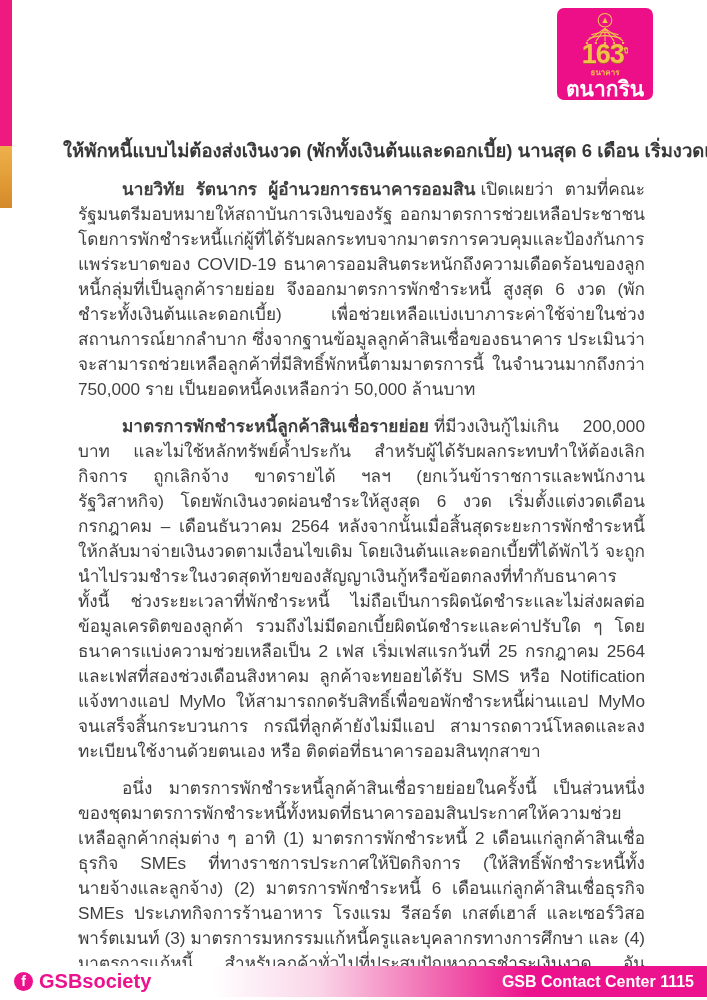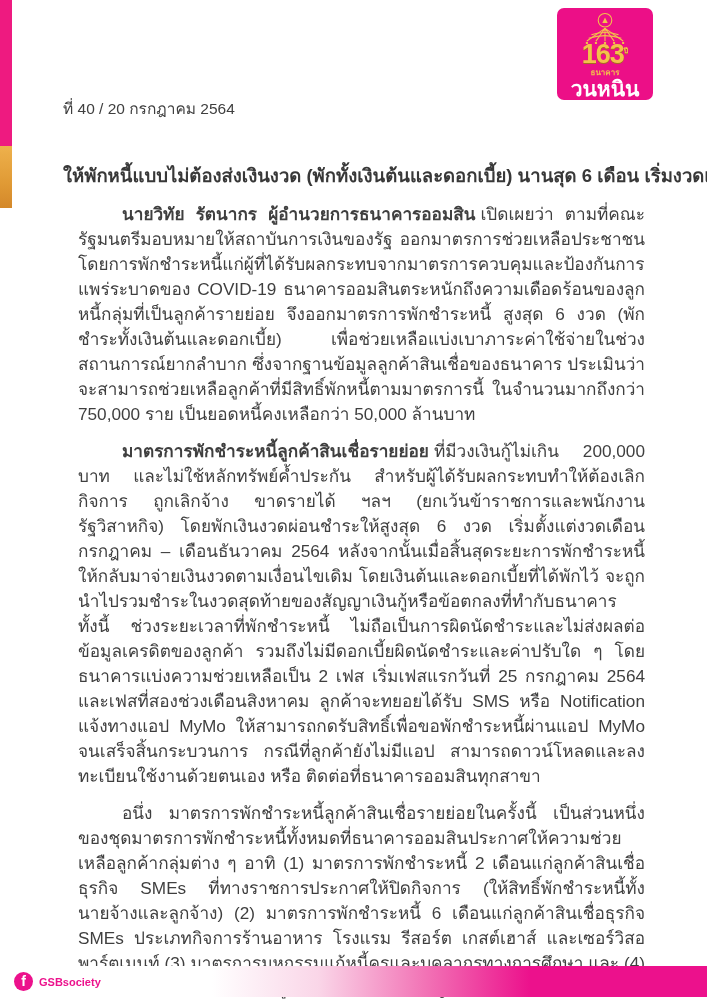--- a/index.html
+++ b/index.html
@@ -46,21 +46,21 @@
     background:linear-gradient(90deg,#ffffff 0%,#ffffff 30%,#fad6e8 45%,#f274b6 60%,#ec118c 75%,#ec118c 100%);
     display:flex;align-items:center;justify-content:space-between;
     padding:0 13px 0 14px;box-sizing:border-box;
   }
   .social-group{display:flex;align-items:center;gap:6px;}
   .fb-circle{
     width:19px;height:19px;border-radius:50%;background:#ec118c;color:#ffffff;
     display:flex;align-items:center;justify-content:center;
     font-weight:bold;font-size:14px;line-height:1;padding-bottom:1px;box-sizing:border-box;
   }
-  .social-label{color:#ec118c;font-weight:bold;font-size:11px;}
+  .social-label{color:#ec118c;font-weight:bold;font-size:20px;}
   .contact-label{color:#ffffff;font-weight:bold;font-size:16px;}
 </style>
 </head>
 <body>
 
 <div class="page">
 
   <div class="accent-pink"></div>
   <div class="accent-gold"></div>
 
@@ -77,39 +77,39 @@
           <circle cx="12" cy="34" r="1.3"></circle>
             <circle cx="22" cy="34" r="1.3"></circle>
           <circle cx="32" cy="34" r="1.3"></circle>
             <circle cx="42" cy="34" r="1.3"></circle>
           <circle cx="52" cy="34" r="1.3"></circle>
         </g>
       </svg>
     </span>
     <span class="logo-years"><span>163</span><sup>ปี</sup></span>
     <span class="logo-bank-small">ธนาคาร</span>
-    <span class="logo-bank-name">วนหนิน</span>
+    <span class="logo-bank-name">ตนากริน</span>
     <span class="logo-tagline">ธนาคารเพื่อสังคม</span>
   </div>
 
   <div class="content">
-    <div class="doc-date">ที่ 40 / 20 กรกฎาคม 2564</div>
 
     <div class="title">
       <div>ให้พักหนี้แบบไม่ต้องส่งเงินงวด (พักทั้งเงินต้นและดอกเบี้ย) นานสุด 6 เดือน เริ่มงวดแรก ก.ค. นี้</div>
     </div>
 
     <div class="body-text">
       <p><span class="lead">นายวิทัย รัตนากร ผู้อำนวยการธนาคารออมสิน</span><span>เปิดเผยว่า ตามที่คณะรัฐมนตรีมอบหมายให้สถาบันการเงินของรัฐ ออกมาตรการช่วยเหลือประชาชนโดยการพักชำระหนี้แก่ผู้ที่ได้รับผลกระทบจากมาตรการควบคุมและป้องกันการแพร่ระบาดของ COVID-19 ธนาคารออมสินตระหนักถึงความเดือดร้อนของลูกหนี้กลุ่มที่เป็นลูกค้ารายย่อย จึงออกมาตรการพักชำระหนี้ สูงสุด 6 งวด (พักชำระทั้งเงินต้นและดอกเบี้ย) เพื่อช่วยเหลือแบ่งเบาภาระค่าใช้จ่ายในช่วงสถานการณ์ยากลำบาก ซึ่งจากฐานข้อมูลลูกค้าสินเชื่อของธนาคาร ประเมินว่าจะสามารถช่วยเหลือลูกค้าที่มีสิทธิ์พักหนี้ตามมาตรการนี้ ในจำนวนมากถึงกว่า 750,000 ราย เป็นยอดหนี้คงเหลือกว่า 50,000 ล้านบาท</span></p>
       <p><span class="lead">มาตรการพักชำระหนี้ลูกค้าสินเชื่อรายย่อย</span><span>ที่มีวงเงินกู้ไม่เกิน 200,000 บาท และไม่ใช้หลักทรัพย์ค้ำประกัน สำหรับผู้ได้รับผลกระทบทำให้ต้องเลิกกิจการ ถูกเลิกจ้าง ขาดรายได้ ฯลฯ (ยกเว้นข้าราชการและพนักงานรัฐวิสาหกิจ) โดยพักเงินงวดผ่อนชำระให้สูงสุด 6 งวด เริ่มตั้งแต่งวดเดือนกรกฎาคม – เดือนธันวาคม 2564 หลังจากนั้นเมื่อสิ้นสุดระยะการพักชำระหนี้ ให้กลับมาจ่ายเงินงวดตามเงื่อนไขเดิม โดยเงินต้นและดอกเบี้ยที่ได้พักไว้ จะถูกนำไปรวมชำระในงวดสุดท้ายของสัญญาเงินกู้หรือข้อตกลงที่ทำกับธนาคาร ทั้งนี้ ช่วงระยะเวลาที่พักชำระหนี้ ไม่ถือเป็นการผิดนัดชำระและไม่ส่งผลต่อข้อมูลเครดิตของลูกค้า รวมถึงไม่มีดอกเบี้ยผิดนัดชำระและค่าปรับใด ๆ โดยธนาคารแบ่งความช่วยเหลือเป็น 2 เฟส เริ่มเฟสแรกวันที่ 25 กรกฎาคม 2564 และเฟสที่สองช่วงเดือนสิงหาคม ลูกค้าจะทยอยได้รับ SMS หรือ Notification แจ้งทางแอป MyMo ให้สามารถกดรับสิทธิ์เพื่อขอพักชำระหนี้ผ่านแอป MyMo จนเสร็จสิ้นกระบวนการ กรณีที่ลูกค้ายังไม่มีแอป สามารถดาวน์โหลดและลงทะเบียนใช้งานด้วยตนเอง หรือ ติดต่อที่ธนาคารออมสินทุกสาขา</span></p>
       <p><span>อนึ่ง มาตรการพักชำระหนี้ลูกค้าสินเชื่อรายย่อยในครั้งนี้ เป็นส่วนหนึ่งของชุดมาตรการพักชำระหนี้ทั้งหมดที่ธนาคารออมสินประกาศให้ความช่วยเหลือลูกค้ากลุ่มต่าง ๆ อาทิ (1) มาตรการพักชำระหนี้ 2 เดือนแก่ลูกค้าสินเชื่อธุรกิจ SMEs ที่ทางราชการประกาศให้ปิดกิจการ (ให้สิทธิ์พักชำระหนี้ทั้งนายจ้างและลูกจ้าง) (2) มาตรการพักชำระหนี้ 6 เดือนแก่ลูกค้าสินเชื่อธุรกิจ SMEs ประเภทกิจการร้านอาหาร โรงแรม รีสอร์ต เกสต์เฮาส์ และเซอร์วิสอพาร์ตเมนท์ (3) มาตรการมหกรรมแก้หนี้ครูและบุคลากรทางการศึกษา และ (4) มาตรการแก้หนี้ สำหรับลูกค้าทั่วไปที่ประสบปัญหาการชำระเงินงวด อันเนื่องจากผลกระทบของการแพร่ระบาด ของ COVID-19</span></p>
     </div>
 
   </div>
 
   <div class="footer-bar">
     <div class="social-group">
       <span class="fb-circle">f</span>
       <span class="social-label">GSBsociety</span>
     </div>
+    <span class="contact-label">GSB Contact Center 1115</span>
   </div>
 
 </div>
 
 </body></html>

